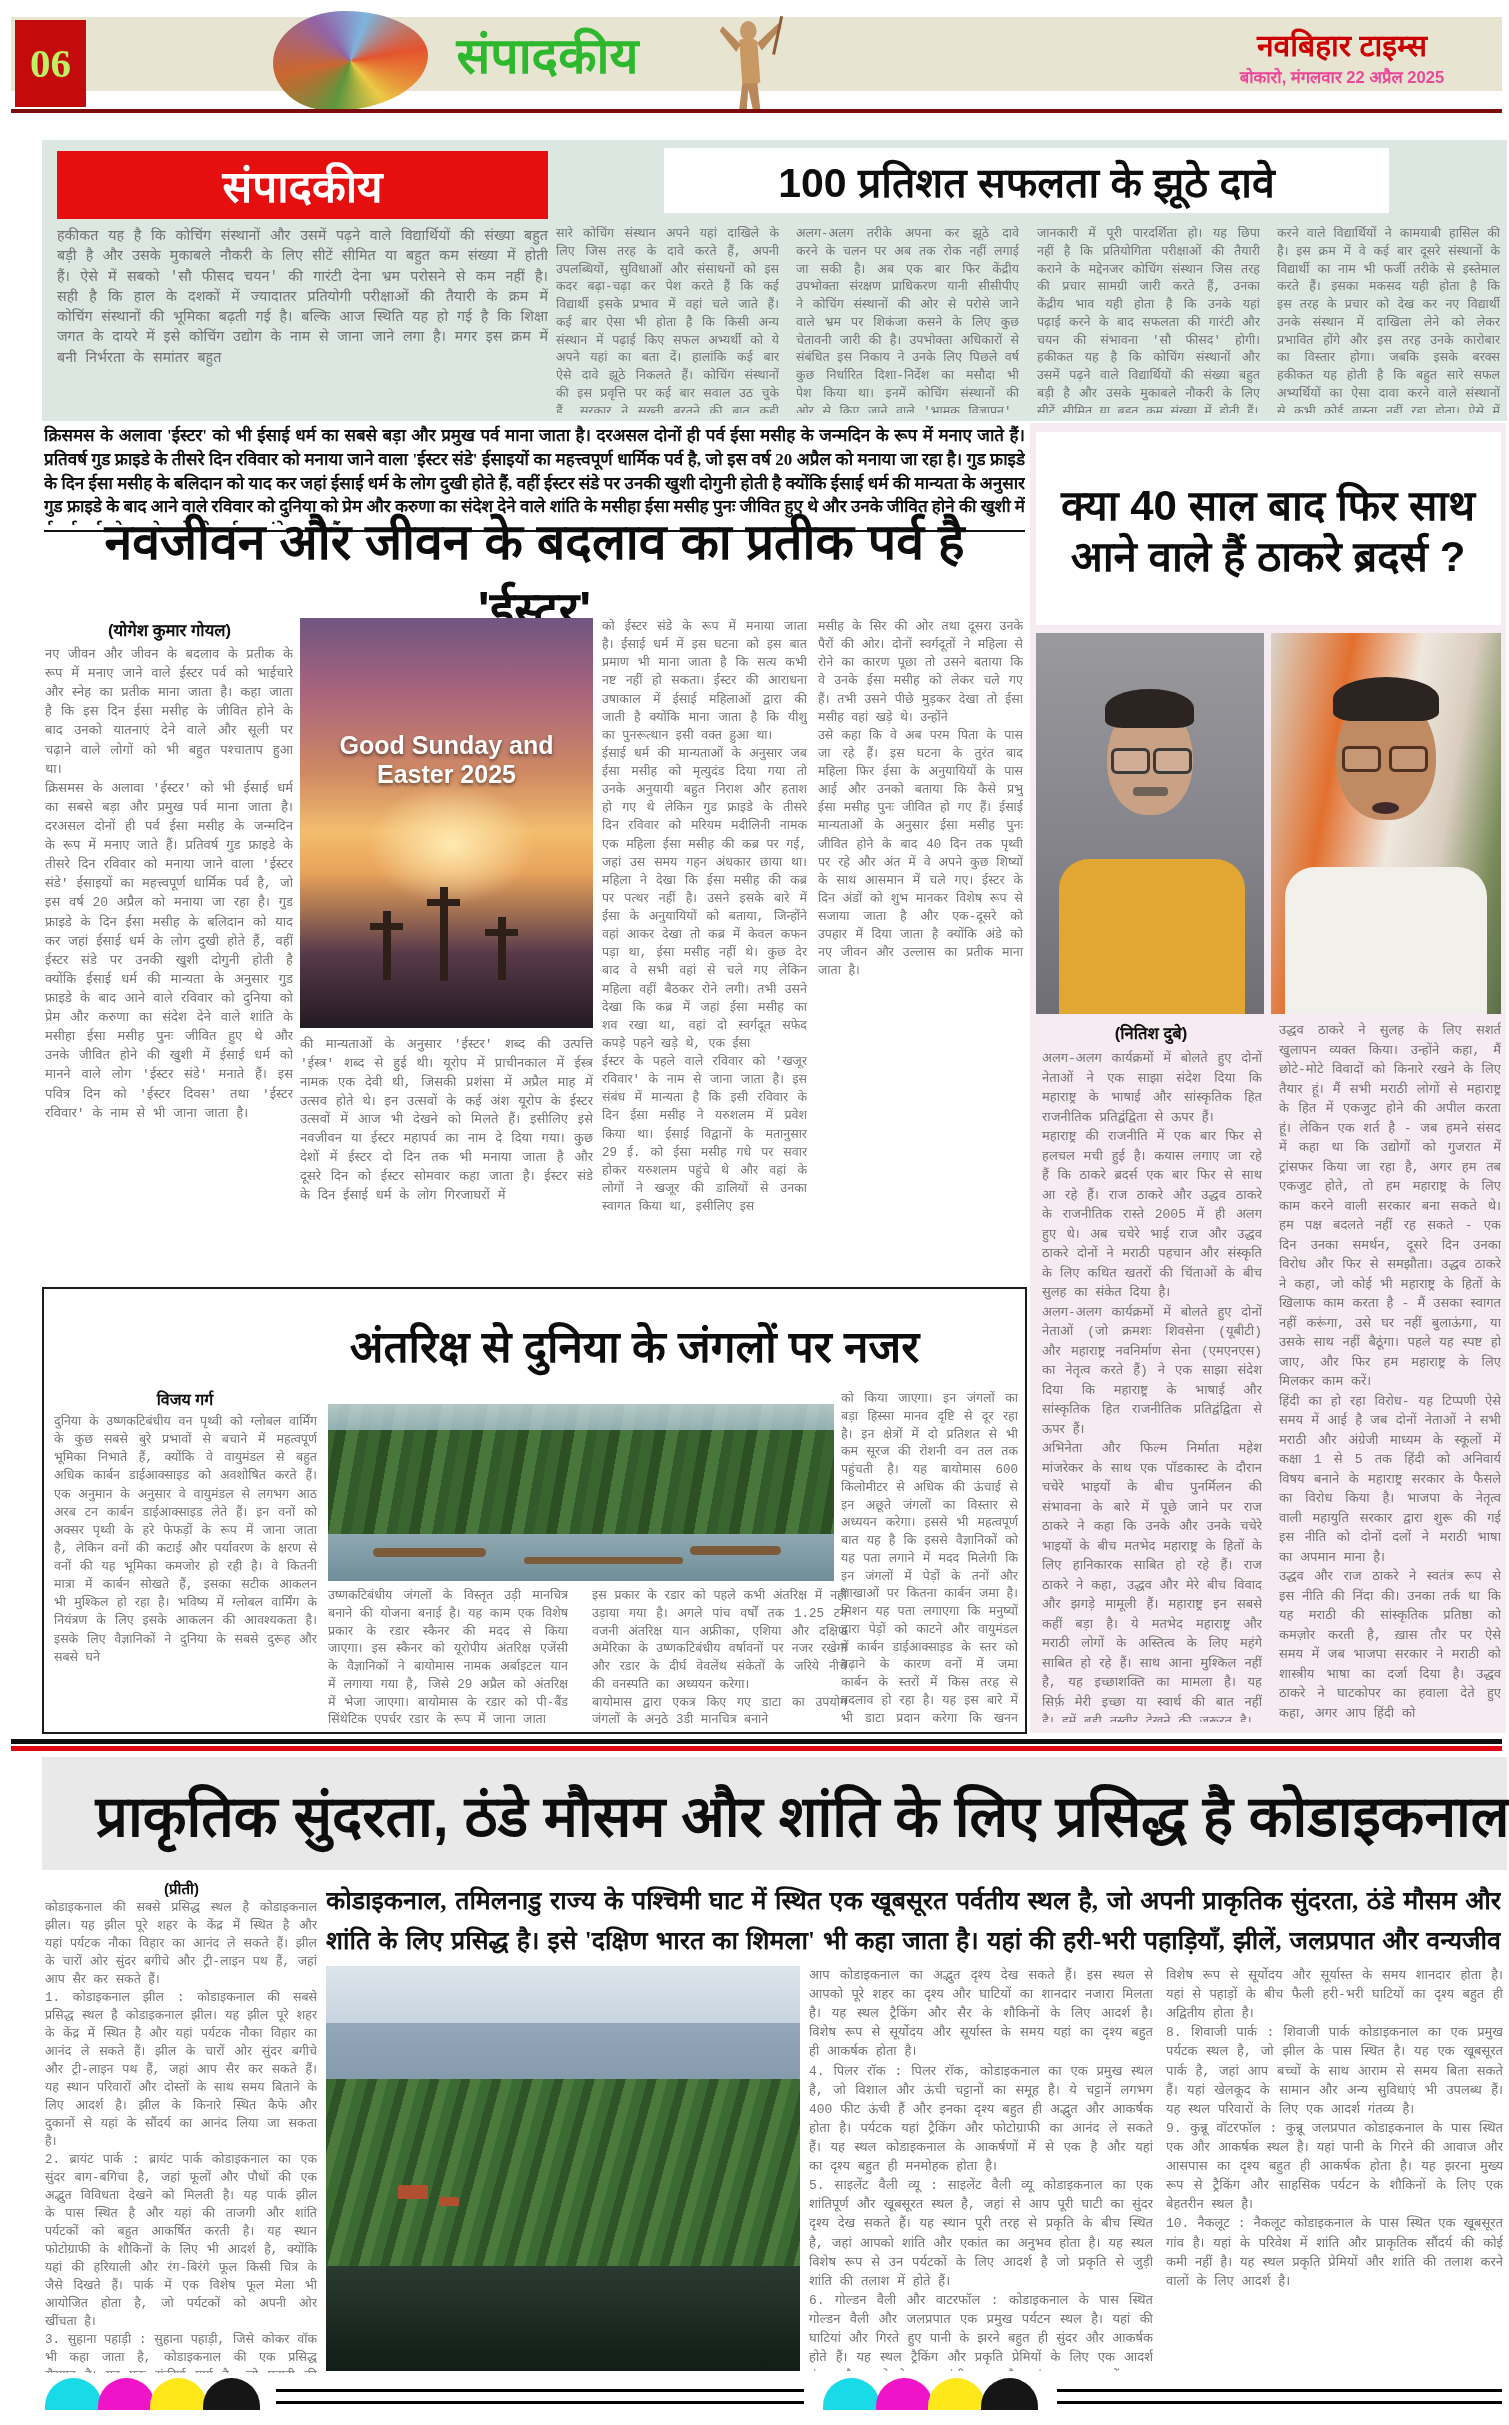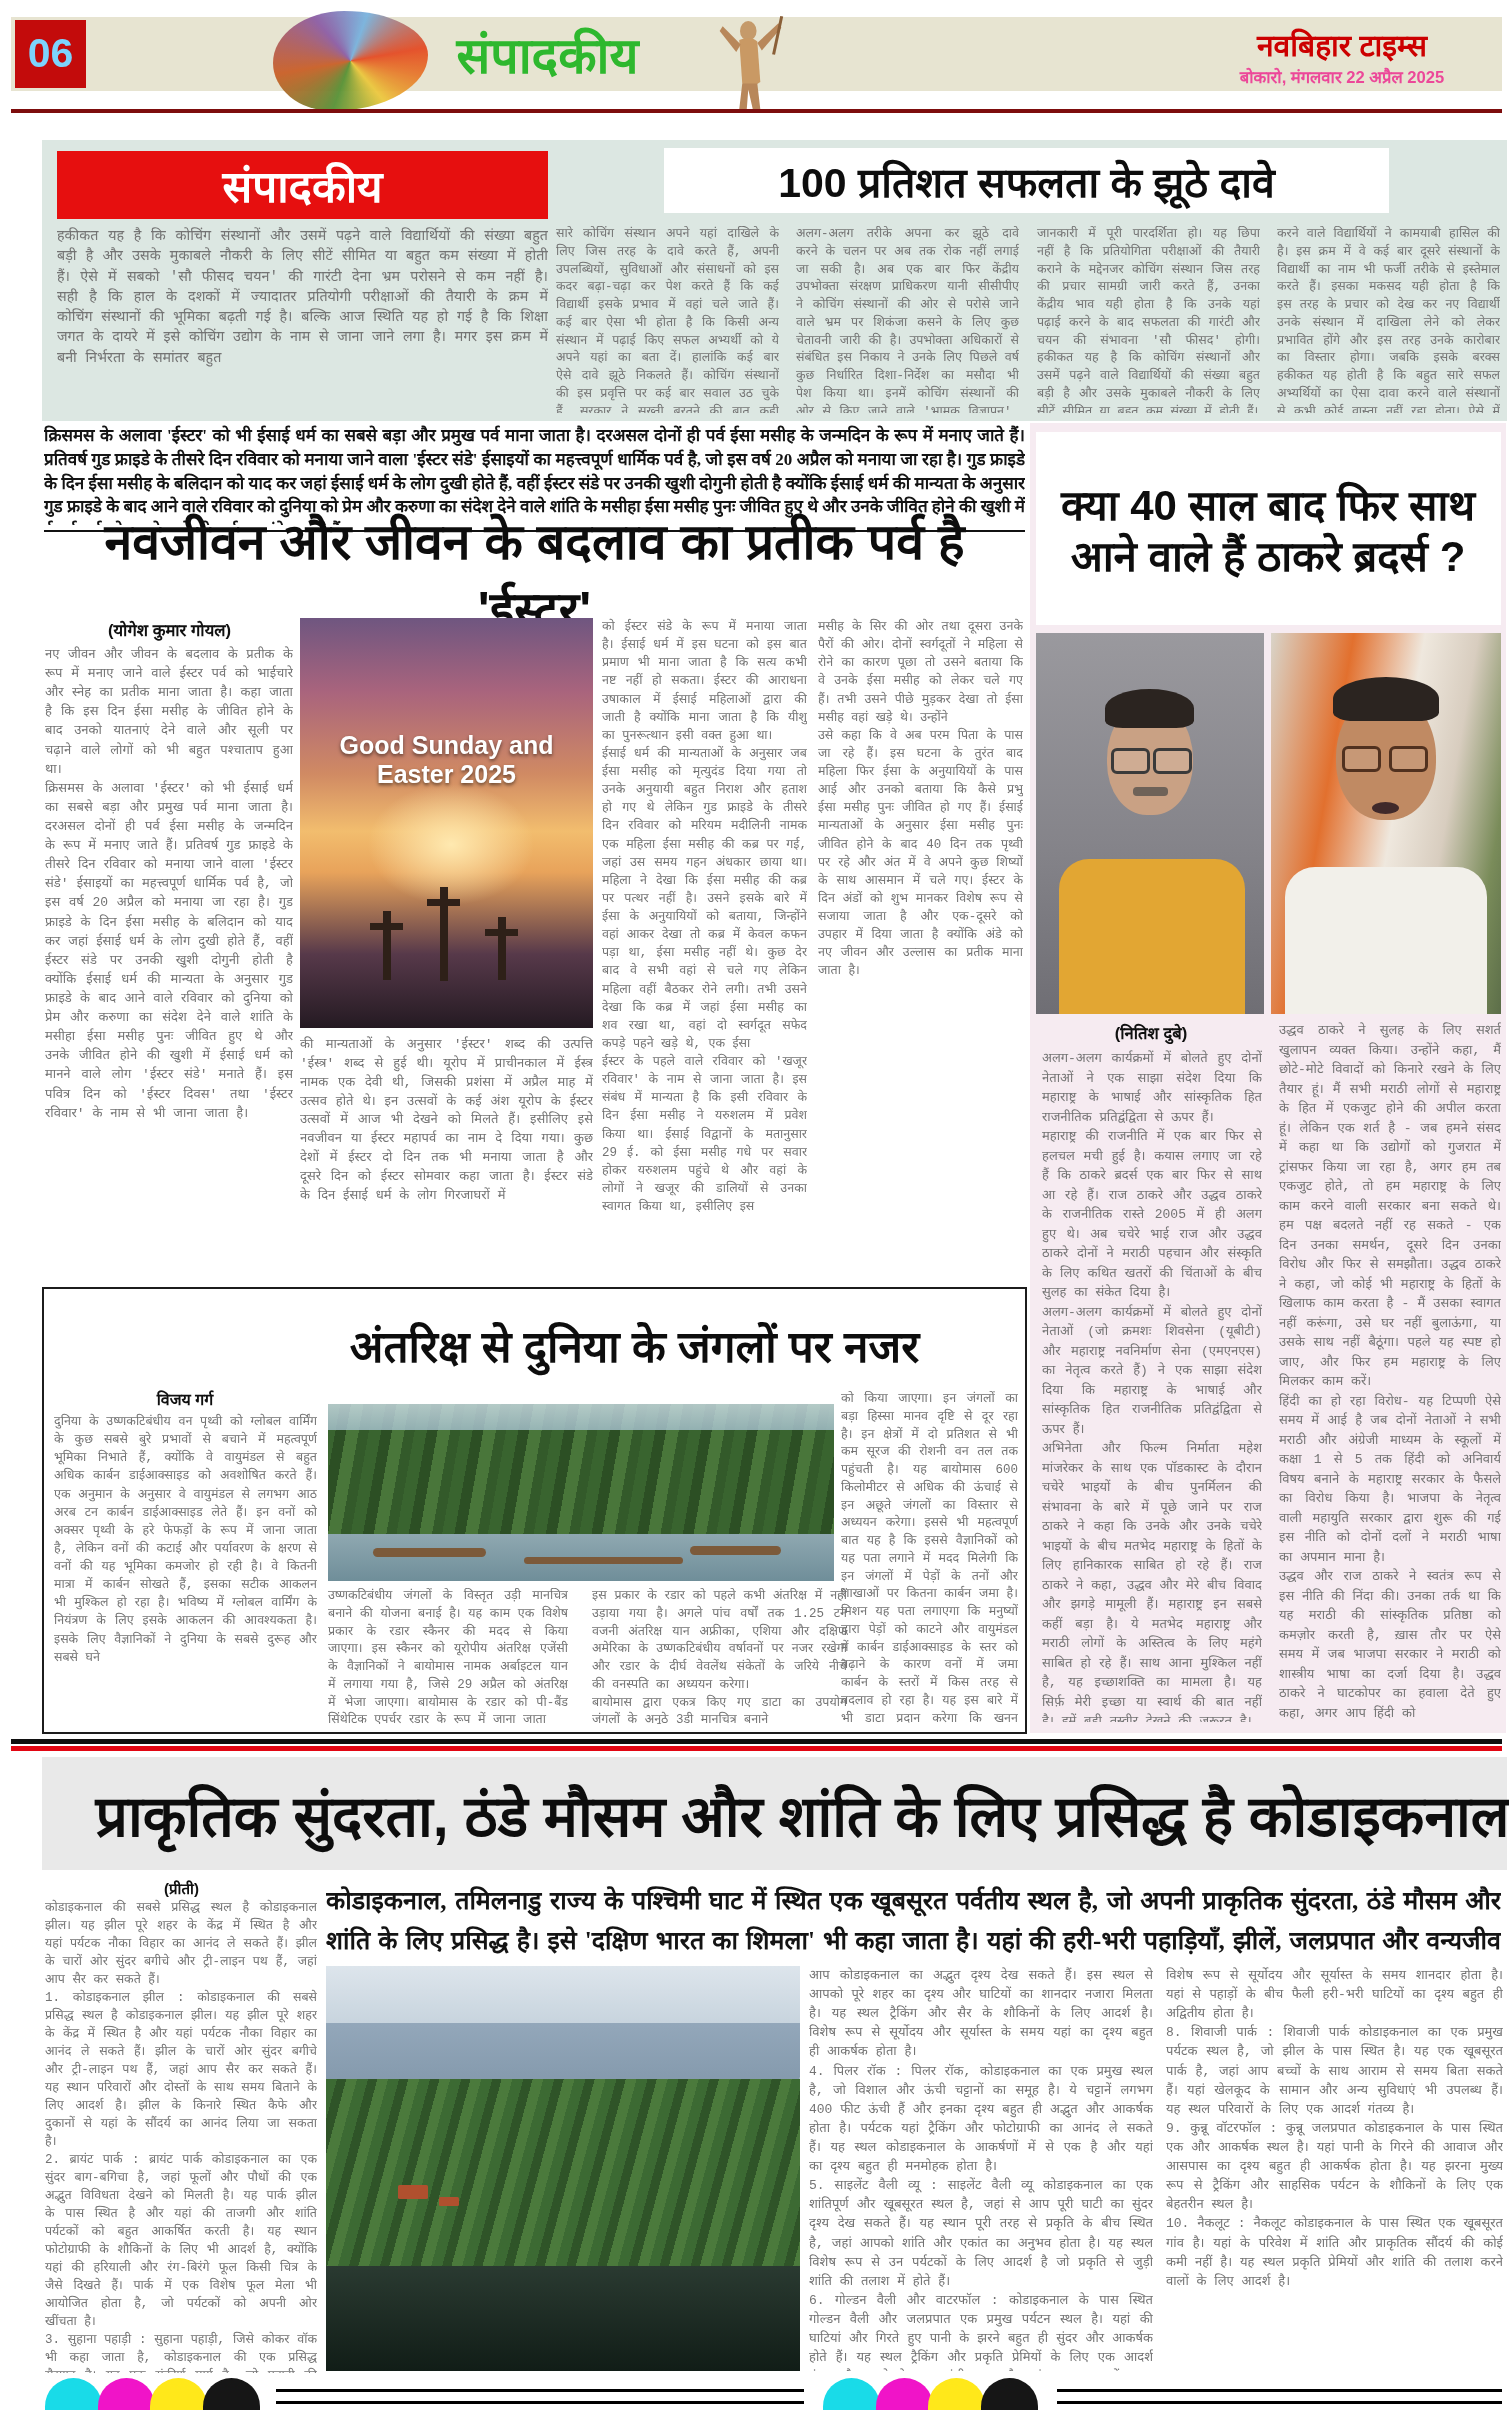--- a/index.html
+++ b/index.html
@@ -6,21 +6,21 @@
   #page{position:relative;width:1510px;height:2426px;background:#ffffff;overflow:hidden;
         font-family:"Liberation Serif","DejaVu Serif",serif;color:#141414;}
   .abs{position:absolute;}
   .hl{font-family:"Liberation Sans","DejaVu Sans",sans-serif;font-weight:700;color:#0d0d0d;}
   .col{text-align:justify;white-space:pre-line;overflow:hidden;color:#737373;font-family:Liberation Mono, monospace;}
   .byline{font-family:"Liberation Sans","DejaVu Sans",sans-serif;font-weight:700;text-align:center;color:#101010;}
   .center{display:flex;align-items:center;justify-content:center;text-align:center;}
 
   
   .header-band{left:11.3px;top:16.6px;width:1491px;height:74px;background:#e7e4d1;}
-  .page-num{left:15px;top:19.6px;width:71px;height:68px;background:#c30b0b;color:#7dd3fc;font-size:41px;}
+  .page-num{left:15px;top:19.6px;width:71px;height:87px;background:#c30b0b;color:#bef264;font-size:41px;font-family:Liberation Serif, serif;}
   .map-collage{left:273px;top:10.6px;width:155px;height:100px;
      background:conic-gradient(from 20deg,#7db2d9,#d94f2b,#e8c84a,#5a8f3c,#c2622f,#8a5fa0,#7db2d9);
      border-radius:46% 54% 62% 38%/52% 44% 56% 48%;filter:saturate(1.1);opacity:.95;}
   .section-big{left:419px;top:21px;width:257px;height:65px;color:#2eb82e;font-size:50px;}
   .statue-wrap{left:679px;top:13.6px;width:128px;height:97px;}
   .paper-name{left:1208px;top:27px;width:268px;height:35px;color:#cc0000;font-size:30px;}
   .dateline{left:1208px;top:66px;width:268px;height:21px;color:#ec4899;font-size:16.6px;}
   .top-rule{left:11.3px;top:109px;width:1491px;height:3.8px;background:#7d0d0d;}
 
   

